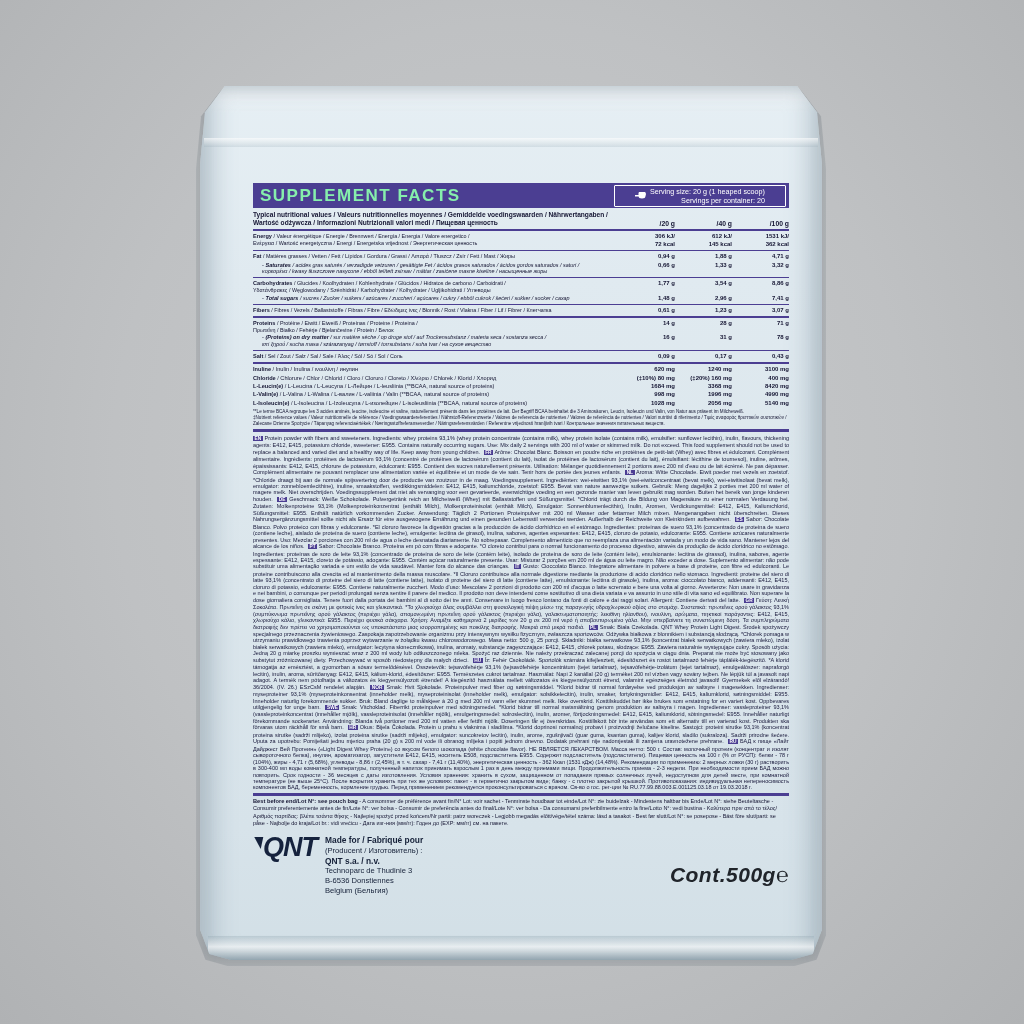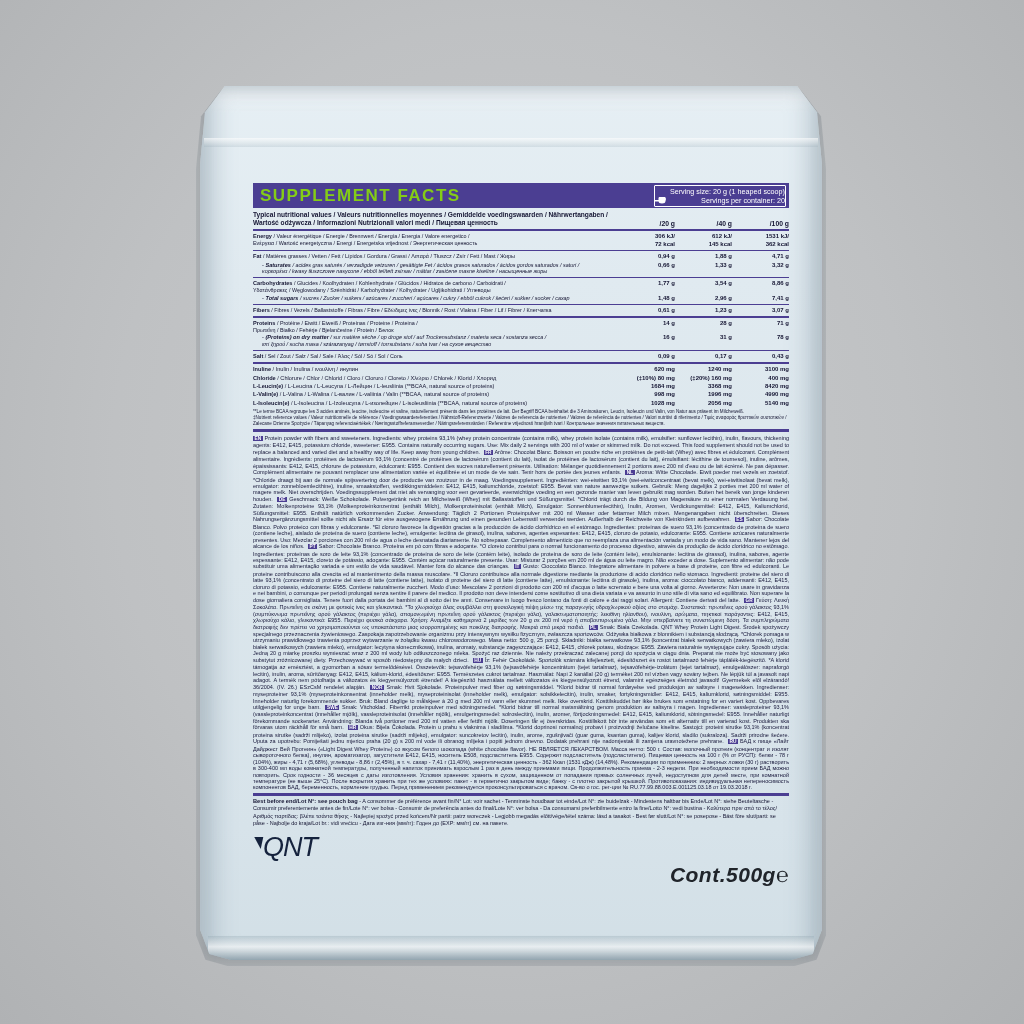--- a/index.html
+++ b/index.html
@@ -21,22 +21,22 @@
     box-shadow:inset 14px 0 22px rgba(120,140,152,.38), inset -14px 0 22px rgba(120,140,152,.38), inset 0 16px 14px rgba(255,255,255,.55), inset 0 -10px 14px rgba(120,140,152,.28);
   }
   .fold-top{position:absolute;top:52px;left:4px;right:4px;height:9px;
     background:linear-gradient(180deg,rgba(255,255,255,.6),rgba(140,160,172,.22));}
   .fold-bottom{position:absolute;bottom:0;left:8px;right:8px;height:24px;
     background:linear-gradient(180deg,rgba(130,152,164,.28),rgba(255,255,255,.62) 45%,rgba(120,142,154,.4));}
   .label{position:absolute;left:53px;top:97px;width:536px;color:#151533;}
 
   
   .hdr-bar{background:#4b3e92;height:25px;display:flex;align-items:center;justify-content:space-between;padding:0 3px 0 7px;box-sizing:border-box;}
-  .hdr-title{color:#84cc16;font-weight:bold;font-size:17px;letter-spacing:1.5px;}
-  .serving-box{border:1px solid #ffffff;border-radius:1px;color:#fff;font-size:7.2px;line-height:1.25;text-align:right;padding:1px 0;display:flex;align-items:flex-end;gap:4px;}
+  .hdr-title{color:#86efac;font-weight:bold;font-size:17px;letter-spacing:1.5px;}
+  .serving-box{border:1px solid #ffffff;border-radius:1px;color:#fff;font-size:7.2px;line-height:1.25;text-align:right;padding:1px 20px;display:flex;align-items:center;gap:4px;}
   .serving-lines{display:block;}
   .scoop{width:11px;height:8px;display:inline-block;}
 
   
   .thead{display:flex;align-items:flex-end;margin-top:3px;}
   .thead-l{flex:1;font-size:6.6px;font-weight:bold;line-height:1.25;}
   .cols{display:flex;}
   .col{width:57px;text-align:right;font-size:6.8px;font-weight:bold;}
   .sep{height:2px;background:#4b3e92;margin:2px 0;}
   .sep.thin{height:1.3px;}
@@ -53,21 +53,21 @@
 
   
   .dense{font-size:5.5px;line-height:6.45px;text-align:justify;margin:3px 0 2px 0;color:#17173a;}
   .lang{background:#4b3e92;color:#fff;font-weight:bold;padding:0 1.5px;font-size:4.8px;}
   .seg{margin-right:2px;}
 
   .bb{font-size:5.5px;line-height:1.32;margin-top:3px;color:#141432;}
   .bb b{font-size:5.7px;}
 
   .bottom{display:flex;margin-top:8px;align-items:flex-start;}
-  .logo{font-style:italic;font-weight:400;font-size:27px;color:#15223d;letter-spacing:-1px;line-height:.9;display:flex;align-items:flex-start;}
+  .logo{font-style:italic;font-weight:700;font-size:27px;color:#15223d;letter-spacing:-1px;line-height:.9;display:flex;align-items:flex-start;}
   .logo-mark{width:0;height:0;border-left:9px solid transparent;border-top:12px solid #15223d;margin:2px 1px 0 0;transform:skewX(-12deg);}
   .madefor{margin-left:8px;font-size:7.6px;line-height:1.28;color:#152038;}
   .madefor .b{font-weight:bold;font-size:8.4px;}
   .cont{margin-left:auto;margin-top:28px;font-size:21px;font-weight:700;color:#20242a;letter-spacing:.5px;font-style:italic;}
   .cont .e{font-weight:400;}
 </style>
 </head>
 <body>
 
 <div class="pouch-shadow"></div>
@@ -328,19 +328,27 @@
 
     <p class="bb" style="margin:2px 0 0 0;">
       <b>Best before end/Lot N°: see pouch bag</b><span> - A consommer de préférence avant fin/N° Lot: voir sachet - Tenminste houdbaar tot einde/Lot N°: zie buidelzak - Mindestens haltbar bis Ende/Lot N°: siehe Beuteltasche - Consumir preferentemente antes de fin/Lote N°: ver bolsa - Consumir de preferência antes do final/Lote N°: ver bolsa - Da consumarsi preferibilmente entro la fine/Lotto N°: vedi bustina - Καλύτερα πριν από το τέλος/Αριθμός παρτίδας: βλέπε τσάντα θήκης - Najlepiej spożyć przed końcem/Nr partii: patrz woreczek - Legjobb megadás előtt/vége/tétel száma: lásd a tasakot - Best før slutt/Lot N°: se posepose - Bäst före slut/parti: se påse - Najbolje do kraja/Lot br.: vidi vrećicu - Дата изг-ния (мм/гг): Годен до (EXP: мм/гг) см. на пакете.</span>
     </p>
 
     <div class="bottom">
       <div class="logo">
         <span class="logo-mark"></span>
         <span>QNT</span>
       </div>
+      <div class="madefor">
+        <span class="b">Made for / Fabriqué pour</span><br>
+        <span>(Producent / Изготовитель) :</span><br>
+        <span class="b">QNT s.a. / n.v.</span><br>
+        <span>Technoparc de Thudinie 3</span><br>
+        <span>B-6536 Donstiennes</span><br>
+        <span>Belgium (Бельгия)</span>
+      </div>
       <div class="cont">
         <span>Cont.500g</span><span class="e">℮</span>
       </div>
     </div>
 
   </div>
 </div>
 
 </body></html>

